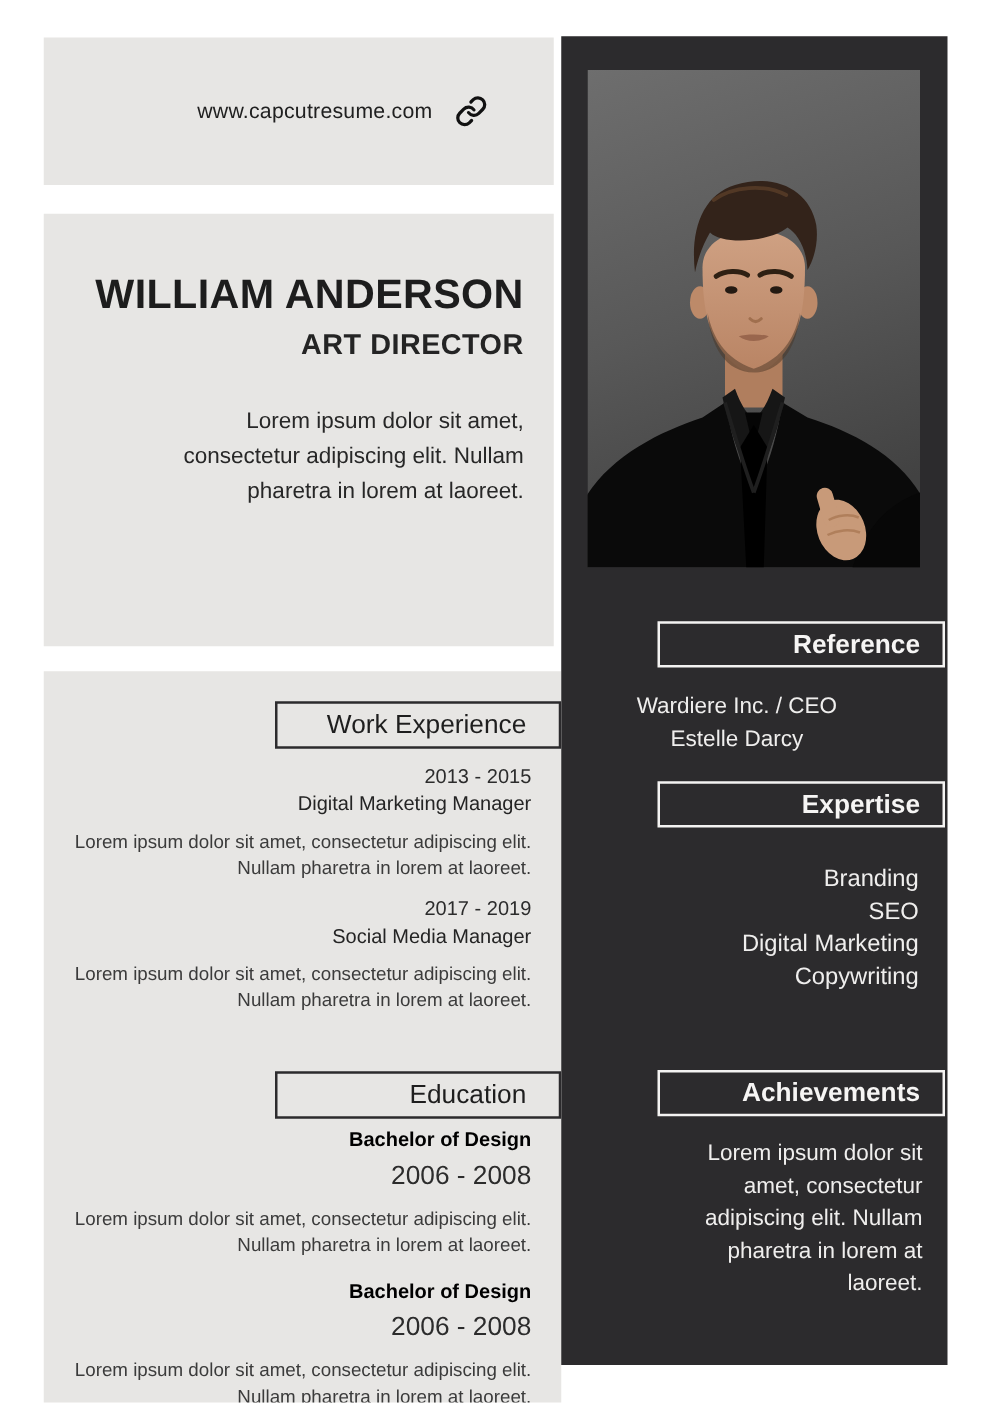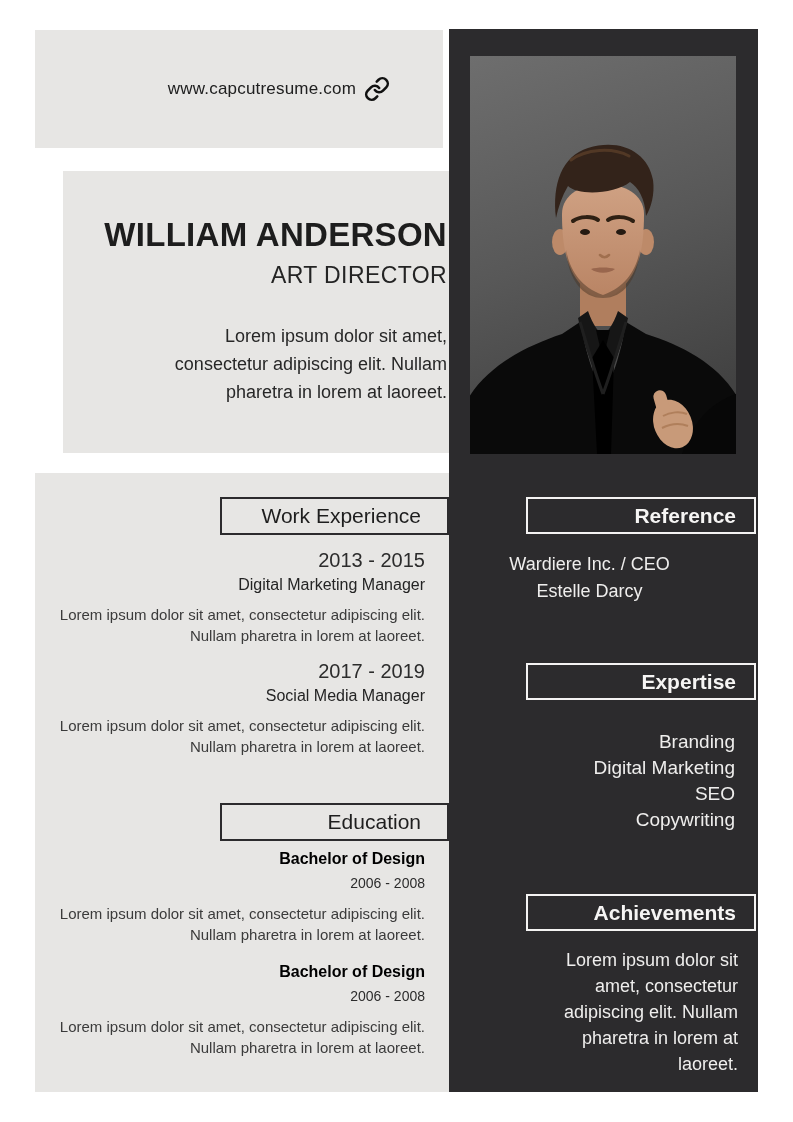--- a/index.html
+++ b/index.html
@@ -14,69 +14,69 @@
   .page { position:absolute; inset:0; }
 
   
   .left-col { position:absolute; left:35px; top:30px; width:414px; }
 
   .contact-block {
     width:408px; height:118px; background:#e7e6e4;
     display:flex; flex-direction:column; justify-content:center;
     align-items:flex-end; gap:9px; padding-right:53px;
   }
-  .contact-row { display:flex; align-items:center; gap:8px; }
+  .contact-row { display:flex; align-items:center; gap:18px; }
   .contact-row .txt { font-size:17px; font-weight:500; color:#202020; letter-spacing:.2px; }
   .c-icon { width:26px; height:26px; display:flex; align-items:center; justify-content:center; }
 
   .name-block {
-    margin-top:23px; width:408px; height:282px; background:#e7e6e4;
-    text-align:right; padding:47px 24px 0 20px;margin-left:28px;
+    margin-top:23px; width:408px; height:346px; background:#e7e6e4;
+    text-align:right; padding:47px 24px 0 20px;
   }
   .name-block h1 { font-size:33px; font-weight:700; color:#1d1d1d; letter-spacing:.3px; line-height:1.05; }
-  .name-block h2 { font-size:23px; font-weight:400; color:#242424; letter-spacing:.4px; margin-top:9px; }
+  .name-block h2 { font-size:23px; font-weight:700; color:#242424; letter-spacing:.4px; margin-top:9px; }
   .summary { margin-top:33px; padding-left:60px; font-size:18px; line-height:28px; font-weight:500; color:#272727; }
 
   .main-block {
     margin-top:20px; width:414px; height:619px; background:#e7e6e4;
     padding-top:24px; overflow:hidden;
   }
   .sec-box {
     margin-left:185px; width:229px; height:38px;
     border:2px solid #2c2b2d; background:#e7e6e4;
     display:flex; align-items:center; justify-content:flex-end;
     padding-right:26px; font-size:21px; font-weight:400; color:#1e1e1e;
   }
   .entry { text-align:right; padding:0 24px; }
-  .entry-dates { margin-top:14px; font-size:20px; font-weight:500; color:#2c2c2c; }
+  .entry-dates { margin-top:14px; font-size:16px; font-weight:500; color:#2c2c2c; }
   .entry-role  { margin-top:4px; font-size:16px; font-weight:400; color:#242424; }
   .entry-desc  { margin-top:10px; font-size:15px; line-height:21px; color:#3b3b3b; }
   .entry.second { margin-top:8px; }
   .edu-box { margin-top:46px; }
   .edu-degree { margin-top:9px; font-size:16px; font-weight:700; color:#000000; }
-  .edu-dates  { margin-top:7px; font-size:14px; font-weight:500; color:#2c2c2c; }
+  .edu-dates  { margin-top:7px; font-size:21px; font-weight:500; color:#2c2c2c; }
   .edu-desc   { margin-top:12px; font-size:15px; line-height:21px; color:#3b3b3b; }
 
   
   .right-col {
     position:absolute; left:449px; top:29px; width:309px; height:1063px;
     background:#2c2b2d; color:#f4f3f2;
   }
   .photo {
     margin:27px 0 0 21px; width:266px; height:398px; display:block;
   }
   .r-box {
     margin-left:77px; width:230px; height:37px;
     border:2px solid #f4f3f2;
     display:flex; align-items:center; justify-content:flex-end;
     padding-right:18px; font-size:21px; font-weight:700; color:#f6f5f4;
   }
   .r-box.first { margin-top:43px; }
   .ref-text { margin-top:17px; text-align:center; padding-right:28px; font-size:18px; line-height:27px; color:#efeeed; }
-  .r-box.expertise { margin-top:58px; }
+  .r-box.expertise { margin-top:20px; }
   .exp-list { margin-top:29px; list-style:none; text-align:right; padding-right:23px; font-size:19px; line-height:26px; color:#efeeed; }
   .r-box.achievements { margin-top:61px; }
   .ach-text { margin-top:16px; text-align:right; padding:0 20px 0 89px; font-size:18px; line-height:26px; color:#efeeed; }
 </style>
 </head>
 <body>
 
 <div class="page">
 
   <div class="left-col">
@@ -186,22 +186,22 @@
 
     <div class="r-box first">Reference</div>
     <div class="ref-text">
       <div>Wardiere Inc. / CEO</div>
       <div>Estelle Darcy</div>
     </div>
 
     <div class="r-box expertise">Expertise</div>
     <ul class="exp-list">
       <li>Branding</li>
+      <li>SEO</li>
       <li>Digital Marketing</li>
-      <li>SEO</li>
       <li>Copywriting</li>
     </ul>
 
     <div class="r-box achievements">Achievements</div>
     <p class="ach-text">Lorem ipsum dolor sit amet, consectetur adipiscing elit. Nullam pharetra in lorem at laoreet.</p>
 
   </div>
 </div>
 
 </body></html>

